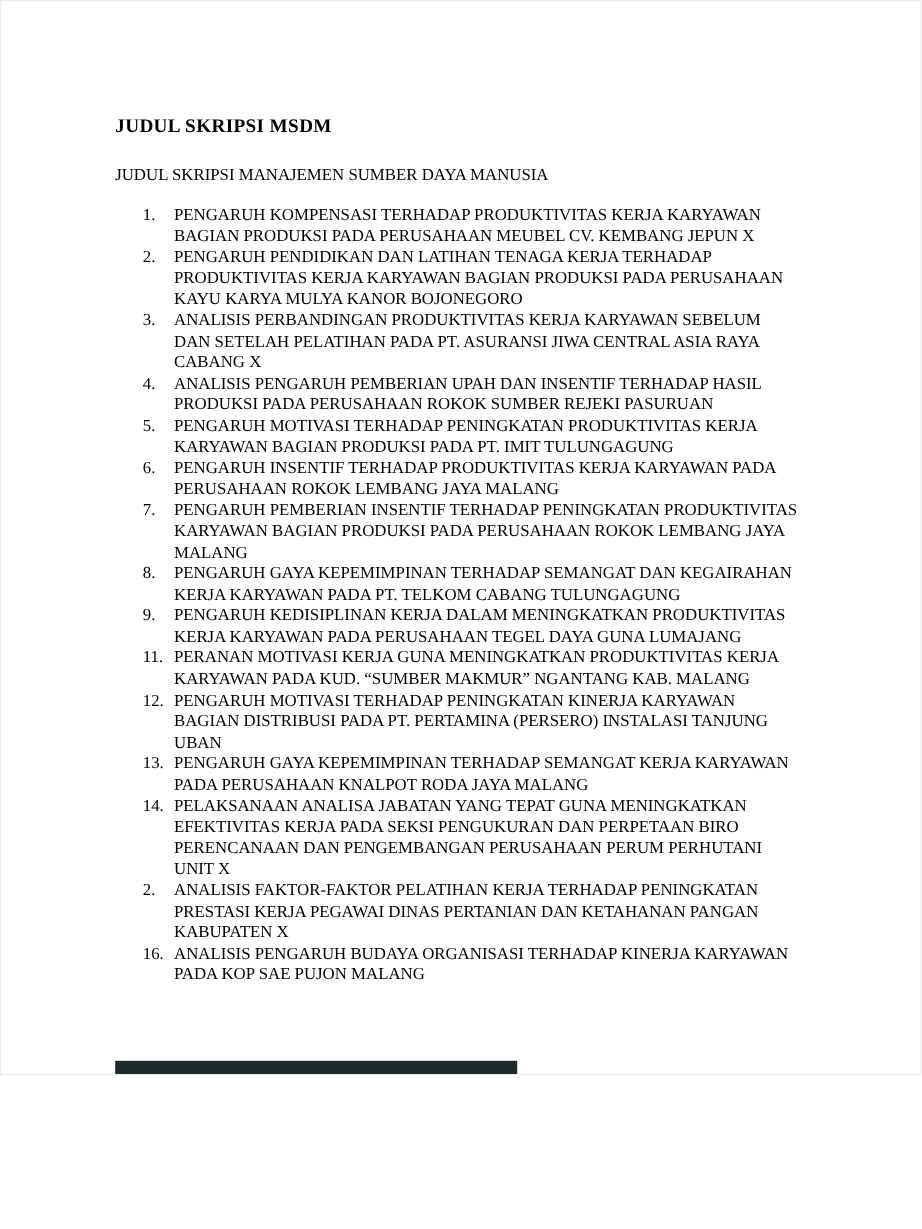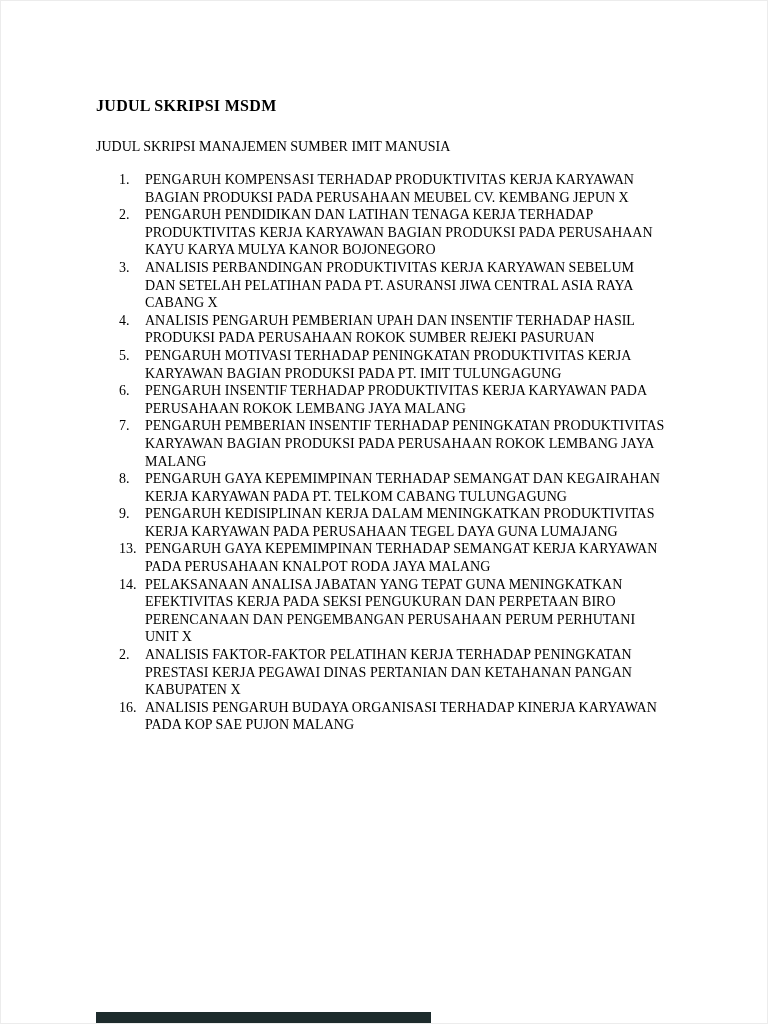--- a/index.html
+++ b/index.html
@@ -6,21 +6,21 @@
   html, body { width: 768px; height: 1024px; }
   body {
     background: #ffffff;
     font-family: "Liberation Serif", serif;
     color: #000000;
     -webkit-font-smoothing: antialiased;
   }
   .page {
     position: relative;
     width: 768px;
-    height: 1024px;
+    height: 896px;
     background: #ffffff;
     border: 1px solid #ececec;
     padding: 96px 100px 0 95px;
     overflow: hidden;
   }
   .doc-title {
     font-size: 16px;
     font-weight: bold;
     letter-spacing: 0.3px;
     margin-bottom: 24px;
@@ -49,21 +49,21 @@
     background: #1d2b2c;
   }
 </style>
 </head>
 <body>
 
 <div class="page">
 
   <h1 class="doc-title">JUDUL SKRIPSI MSDM</h1>
 
-  <p class="doc-subtitle">JUDUL SKRIPSI MANAJEMEN SUMBER IMIT MANUSIA</p>
+  <p class="doc-subtitle">JUDUL SKRIPSI MANAJEMEN SUMBER DAYA MANUSIA</p>
 
   <div class="list">
 
     <div class="item">
       <span class="num">1.</span>
       <span class="txt">PENGARUH KOMPENSASI TERHADAP PRODUKTIVITAS KERJA KARYAWAN BAGIAN PRODUKSI PADA PERUSAHAAN MEUBEL CV. KEMBANG JEPUN X</span>
     </div>
     <div class="item">
       <span class="num">2.</span>
       <span class="txt">PENGARUH PENDIDIKAN DAN LATIHAN TENAGA KERJA TERHADAP PRODUKTIVITAS KERJA KARYAWAN BAGIAN PRODUKSI PADA PERUSAHAAN KAYU KARYA MULYA KANOR BOJONEGORO</span>
@@ -90,20 +90,28 @@
     </div>
     <div class="item">
       <span class="num">8.</span>
       <span class="txt">PENGARUH GAYA KEPEMIMPINAN TERHADAP SEMANGAT DAN KEGAIRAHAN KERJA KARYAWAN PADA PT. TELKOM CABANG TULUNGAGUNG</span>
     </div>
     <div class="item">
       <span class="num">9.</span>
       <span class="txt">PENGARUH KEDISIPLINAN KERJA DALAM MENINGKATKAN PRODUKTIVITAS KERJA KARYAWAN PADA PERUSAHAAN TEGEL DAYA GUNA LUMAJANG</span>
     </div>
     <div class="item">
+      <span class="num">11.</span>
+      <span class="txt">PERANAN MOTIVASI KERJA GUNA MENINGKATKAN PRODUKTIVITAS KERJA KARYAWAN PADA KUD. “SUMBER MAKMUR” NGANTANG KAB. MALANG</span>
+    </div>
+    <div class="item">
+      <span class="num">12.</span>
+      <span class="txt">PENGARUH MOTIVASI TERHADAP PENINGKATAN KINERJA KARYAWAN BAGIAN DISTRIBUSI PADA PT. PERTAMINA (PERSERO) INSTALASI TANJUNG UBAN</span>
+    </div>
+    <div class="item">
       <span class="num">13.</span>
       <span class="txt">PENGARUH GAYA KEPEMIMPINAN TERHADAP SEMANGAT KERJA KARYAWAN PADA PERUSAHAAN KNALPOT RODA JAYA MALANG</span>
     </div>
     <div class="item">
       <span class="num">14.</span>
       <span class="txt">PELAKSANAAN ANALISA JABATAN YANG TEPAT GUNA MENINGKATKAN EFEKTIVITAS KERJA PADA SEKSI PENGUKURAN DAN PERPETAAN BIRO PERENCANAAN DAN PENGEMBANGAN PERUSAHAAN PERUM PERHUTANI UNIT X</span>
     </div>
     <div class="item">
       <span class="num">2.</span>
       <span class="txt">ANALISIS FAKTOR-FAKTOR PELATIHAN KERJA TERHADAP PENINGKATAN PRESTASI KERJA PEGAWAI DINAS PERTANIAN DAN KETAHANAN PANGAN KABUPATEN X</span>

